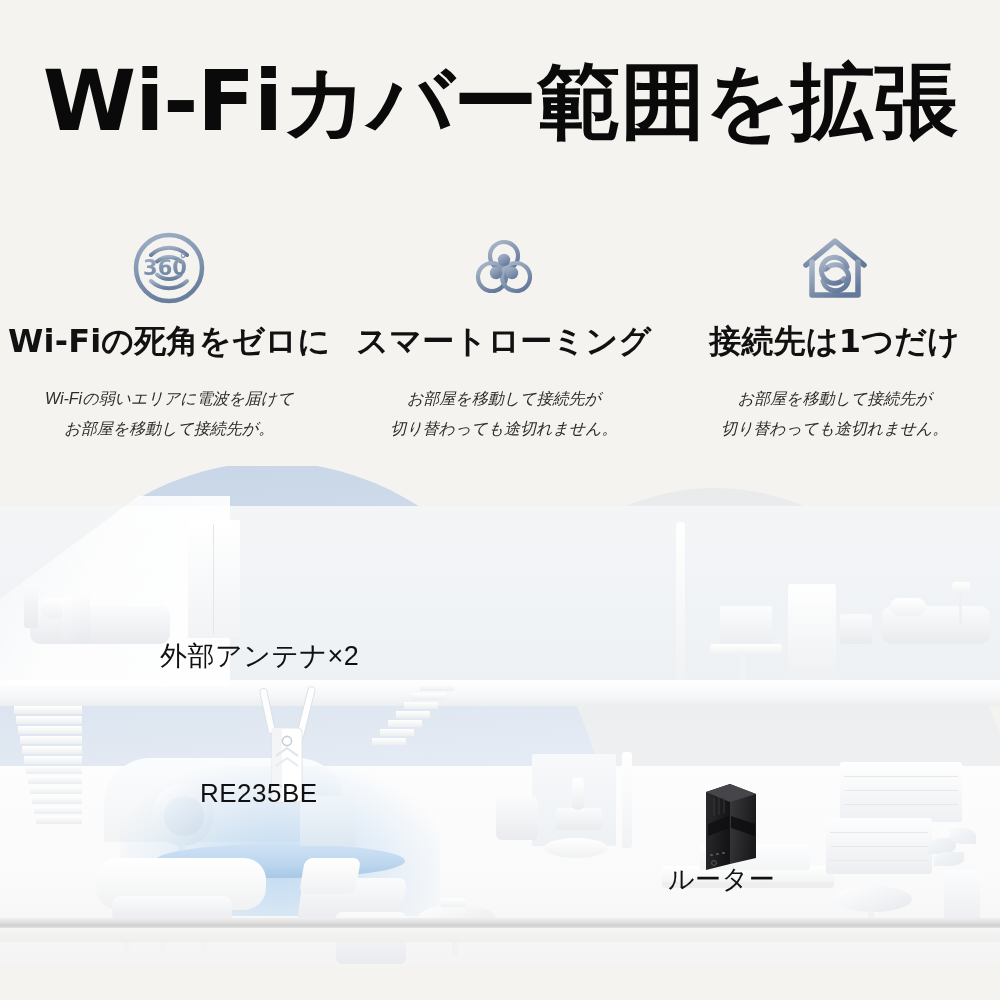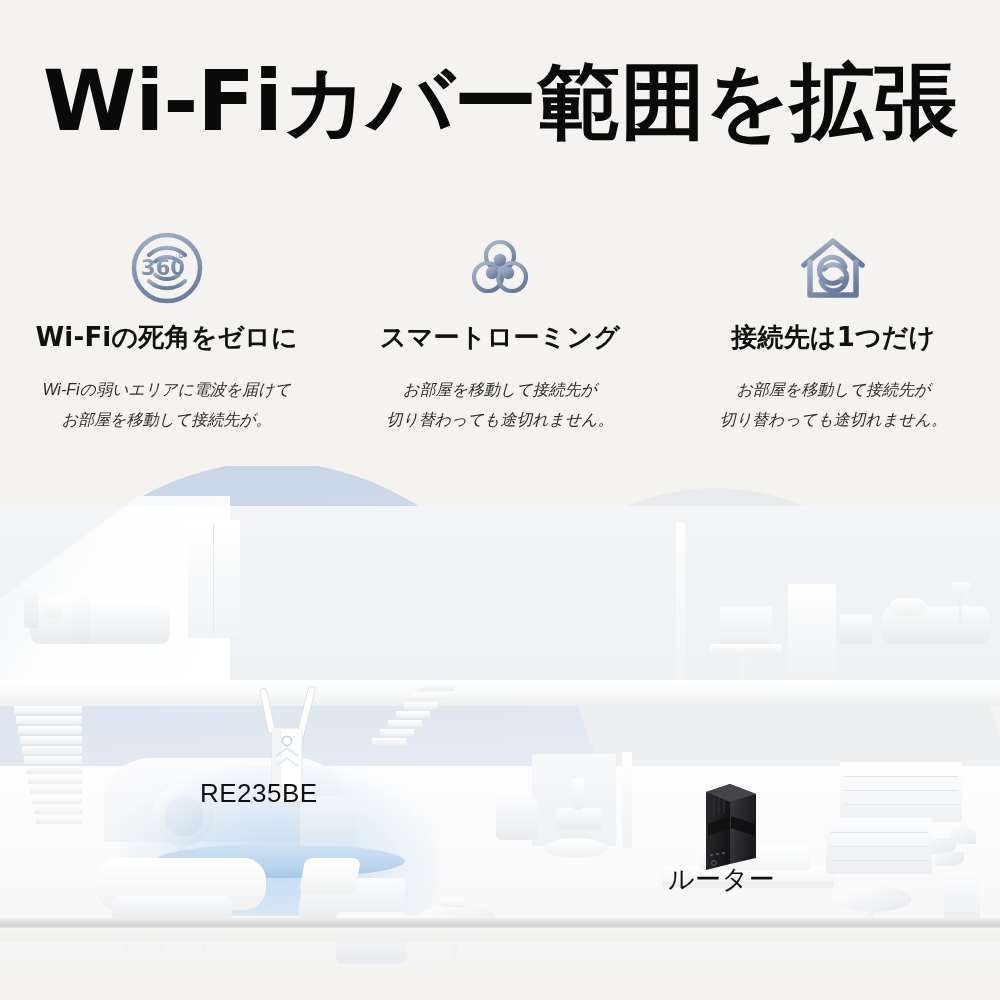--- a/index.html
+++ b/index.html
@@ -33,21 +33,21 @@
   .feature{
     flex:1 1 0;display:flex;flex-direction:column;align-items:center;
     padding:0 8px;box-sizing:border-box;
   }
   .feature-icon{
     height:72px;width:86px;display:flex;align-items:center;justify-content:center;
     margin-bottom:16px;
   }
   .feature-icon svg{display:block;}
   .feature-title{
-    font-size:26px;font-weight:700;color:#111;white-space:nowrap;
+    font-size:32px;font-weight:700;color:#111;white-space:nowrap;
     letter-spacing:.2px;margin-bottom:20px;
     font-family:"DejaVu Sans","Liberation Sans",sans-serif;
   }
   .feature-desc{
     font-size:16px;line-height:1.9;color:#2b2b2b;text-align:center;white-space:nowrap;font-style:italic;
   }
   .feature-desc span{display:block;}
 
   
   .scene{
@@ -420,17 +420,18 @@
             <rect x="24" y="74" width="3" height="2" rx="1"></rect>
           </g>
           <circle cx="16" cy="85" r="2.4" fill="none" stroke="#5a5a5e" stroke-width="1"></circle>
         </svg>
       </div>
 
     </div>
   </div>
 
   <div class="labels-layer">
+    <div class="scene-label label-antenna">外部アンテナ×2</div>
     <div class="scene-label label-model">RE235BE</div>
     <div class="scene-label label-router">ルーター</div>
   </div>
 
 </div>
 
 </body></html>

